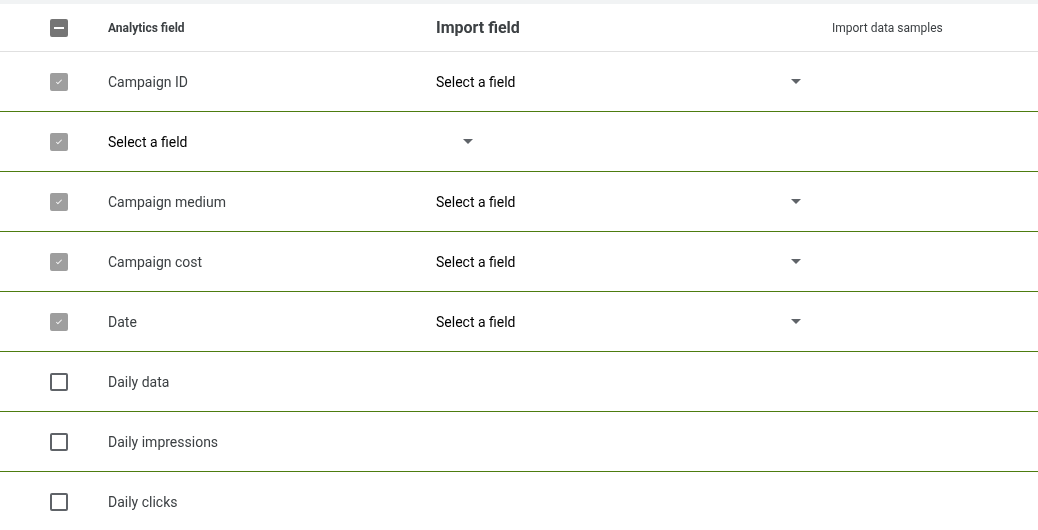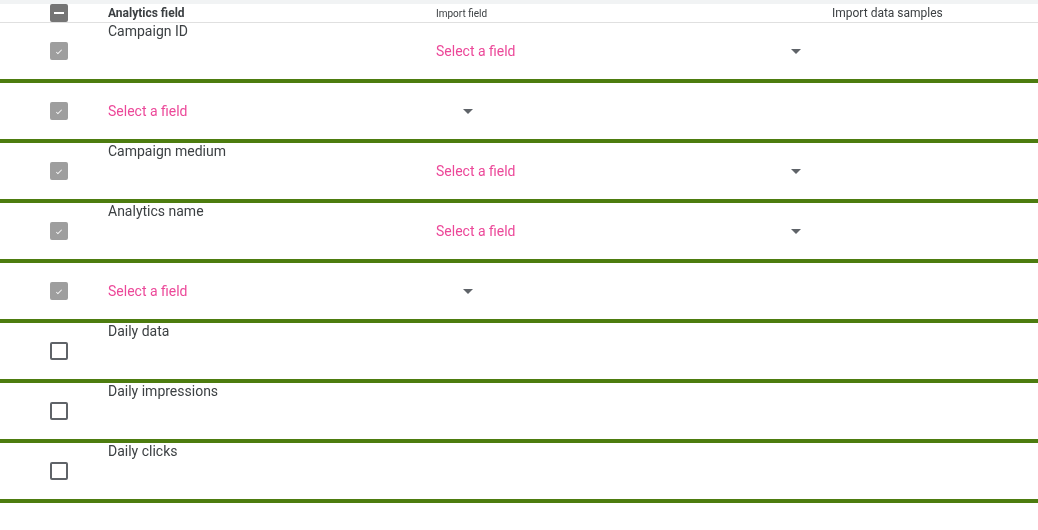--- a/index.html
+++ b/index.html
@@ -14,28 +14,29 @@
       width: 1038px;
     }
     .table {
       width: 100%;
     }
     .header-row {
       display: flex;
       align-items: center;
       border-top: 4px solid #f1f3f4;
       border-bottom: 1px solid #e0e0e0;
-      padding: 0 0;
+      padding: 14px 0;
       font-size: 12px;
       font-weight: 700;
       color: #3c4043;
     }
     .data-row {
       display: flex;
-      border-bottom: 4px solid #4d7c0f;
+      align-items: center;
+      border-bottom: 1px solid #4d7c0f;
       min-height: 60px;
     }
     .col-checkbox {
       width: 108px;
       display: flex;
       align-items: center;
       justify-content: center;
       padding-left: 50px;
       padding-right: 40px;
     }
@@ -48,22 +49,22 @@
       font-size: 12px;
       font-weight: 700;
     }
     .col-import {
       width: 396px;
       display: flex;
       align-items: center;
       position: relative;
     }
     .header-row .col-import {
-      font-size: 10px;
-      font-weight: 400;
+      font-size: 16px;
+      font-weight: 700;
     }
     .col-samples {
       flex: 1;
       font-size: 12px;
       font-weight: 400;
     }
     .checkbox {
       width: 18px;
       height: 18px;
       border: 2px solid #5f6368;
@@ -93,21 +94,21 @@
     }
     .select-field {
       display: flex;
       align-items: center;
       justify-content: space-between;
       width: 365px;
       cursor: pointer;
     }
     .select-placeholder {
       font-size: 14px;
-      color: #ec4899;
+      color: #000000;
     }
     .caret {
       width: 0;
       height: 0;
       border-left: 5px solid transparent;
       border-right: 5px solid transparent;
       border-top: 5px solid #5f6368;
     }
   </style>
 </head>
@@ -176,37 +177,38 @@
         <div class="col-samples"></div>
       </div>
       <div class="data-row">
         <div class="col-checkbox">
           <div class="checkbox checked">
             <svg class="checkmark" viewBox="0 0 24 24">
               <path fill="#fff" d="M9 16.2l-3.5-3.5L4 14.2 9 19.2 20 8.2l-1.5-1.5z"></path>
             </svg>
           </div>
         </div>
-        <div class="col-analytics">Analytics name</div>
-        <div class="col-import">
-          <div class="select-field">
-            <span class="select-placeholder">Select a field</span>
-            <div class="caret"></div>
-          </div>
-        </div>
-        <div class="col-samples"></div>
-      </div>
-      <div class="data-row">
-        <div class="col-checkbox">
-          <div class="checkbox checked">
-            <svg class="checkmark" viewBox="0 0 24 24">
-              <path fill="#fff" d="M9 16.2l-3.5-3.5L4 14.2 9 19.2 20 8.2l-1.5-1.5z"></path>
-            </svg>
-          </div>
-        </div>
+        <div class="col-analytics">Campaign cost</div>
+        <div class="col-import">
+          <div class="select-field">
+            <span class="select-placeholder">Select a field</span>
+            <div class="caret"></div>
+          </div>
+        </div>
+        <div class="col-samples"></div>
+      </div>
+      <div class="data-row">
+        <div class="col-checkbox">
+          <div class="checkbox checked">
+            <svg class="checkmark" viewBox="0 0 24 24">
+              <path fill="#fff" d="M9 16.2l-3.5-3.5L4 14.2 9 19.2 20 8.2l-1.5-1.5z"></path>
+            </svg>
+          </div>
+        </div>
+        <div class="col-analytics">Date</div>
         <div class="col-import">
           <div class="select-field">
             <span class="select-placeholder">Select a field</span>
             <div class="caret"></div>
           </div>
         </div>
         <div class="col-samples"></div>
       </div>
       <div class="data-row">
         <div class="col-checkbox">

